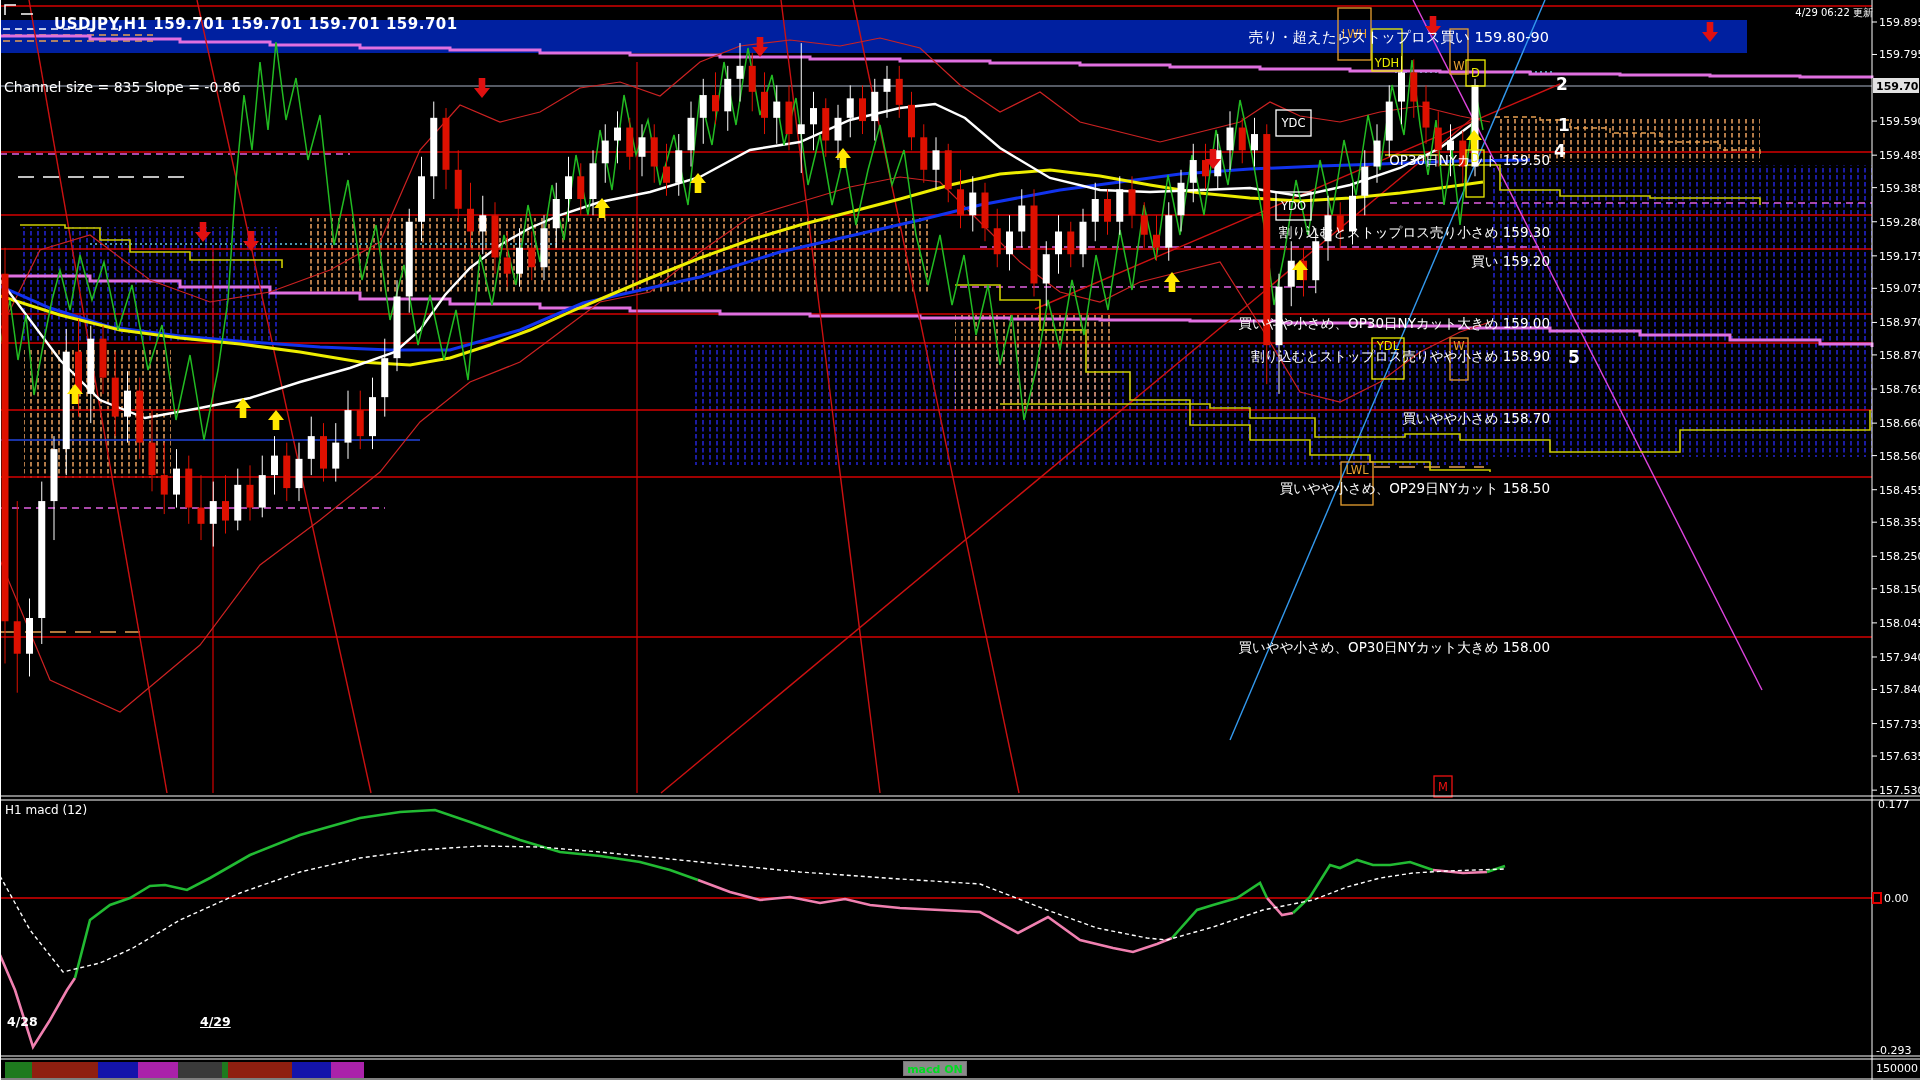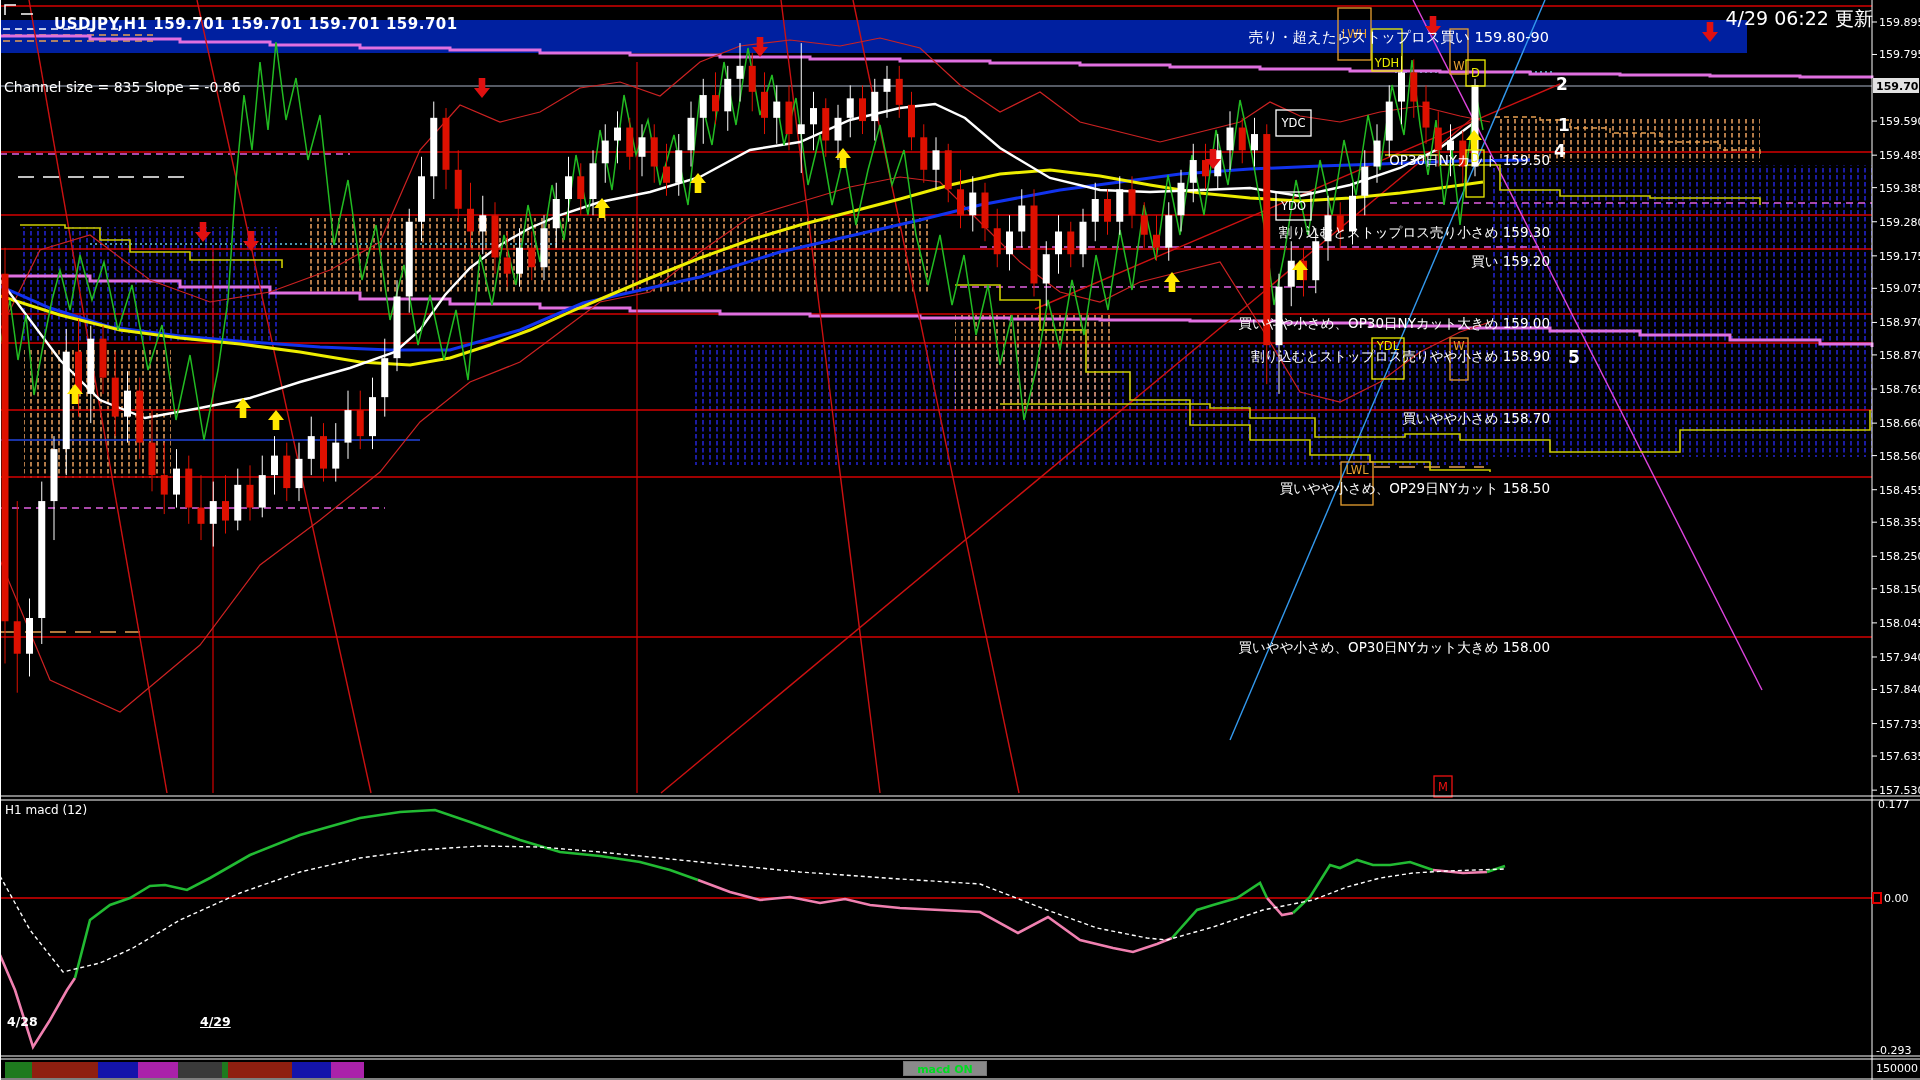--- a/index.html
+++ b/index.html
@@ -1,25 +1,25 @@
 <!DOCTYPE html>
 <html><head>
 <meta charset="utf-8">
 <style>
   html,body{margin:0;padding:0;background:#000;}
   #screen{position:relative;width:1920px;height:1080px;background:#000;overflow:hidden;
           font-family:"DejaVu Sans",sans-serif;}
   #chart-svg{position:absolute;left:0;top:0;}
   .ovl{position:absolute;color:#fff;white-space:nowrap;}
   #win-title{left:38px;top:15px;font-size:15px;font-weight:bold;letter-spacing:.5px;margin-left:16px;}
-  #updated{right:47px;top:6px;font-size:19px;}
+  #updated{right:47px;top:6px;font-size:10px;}
   #watermark{left:56px;top:58px;font-size:74px;color:#f6f6f6;letter-spacing:2px;}
   #channel-info{left:4px;top:79px;font-size:14px;}
   #macd-label{left:5px;top:803px;font-size:12px;}
-  #macd-btn{position:absolute;left:903px;top:1061px;width:84px;height:15px;background:#8a8a8a;
+  #macd-btn{position:absolute;left:903px;top:1061px;width:64px;height:15px;background:#8a8a8a;
             color:#00dd22;font-size:11px;font-weight:bold;text-align:center;line-height:15px;
             border:1px solid #777;box-sizing:border-box;}
   .tl-label{position:absolute;top:1014px;font-size:12.5px;font-weight:bold;color:#fff;z-index:5;}
 </style>
 </head>
 <body>
 
 <div id="screen">
   <svg id="chart-svg" width="1920" height="1080" viewBox="0 0 1920 1080">
       <defs>

